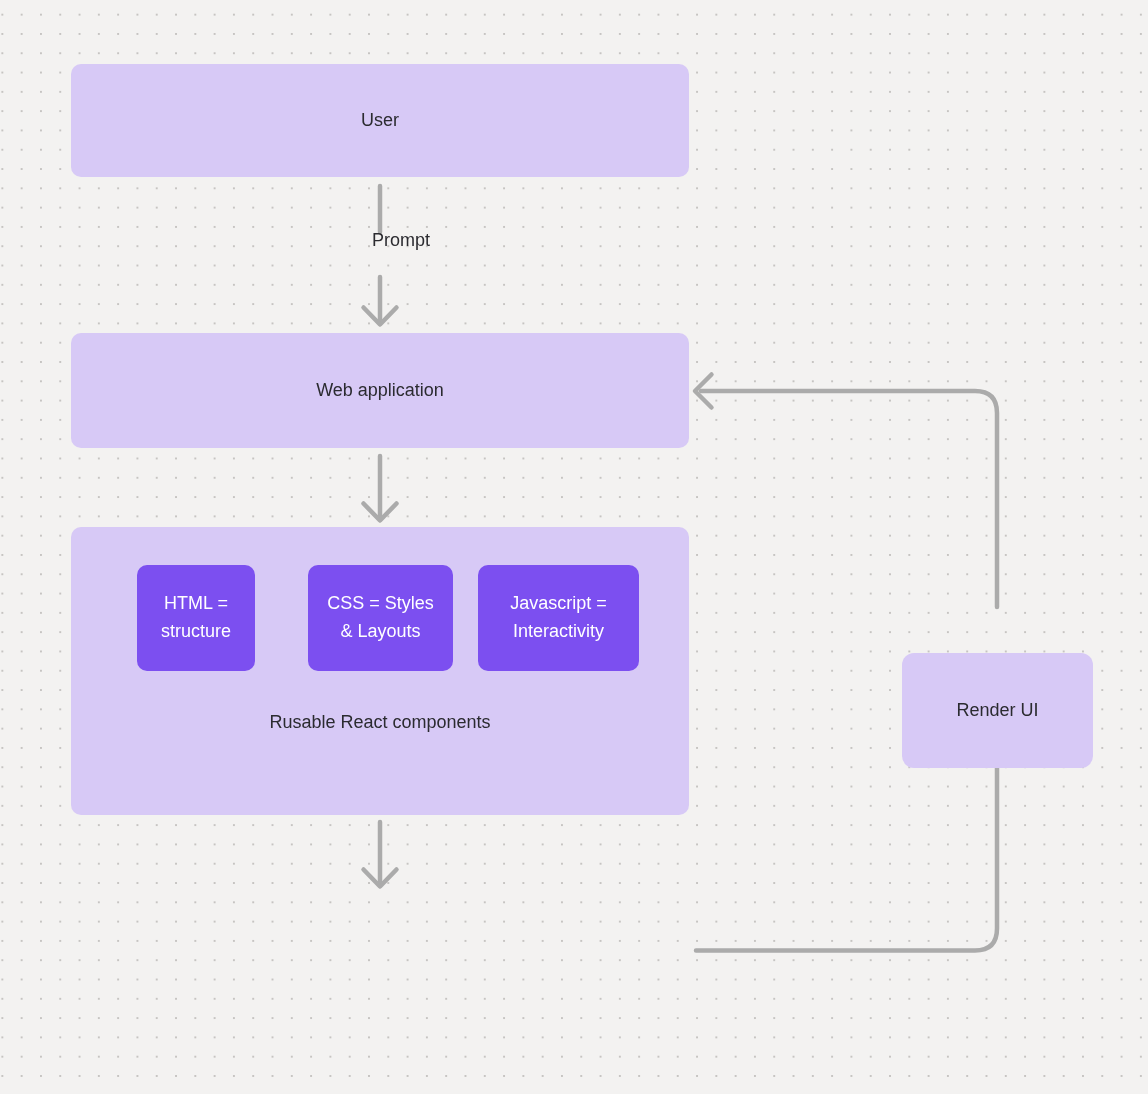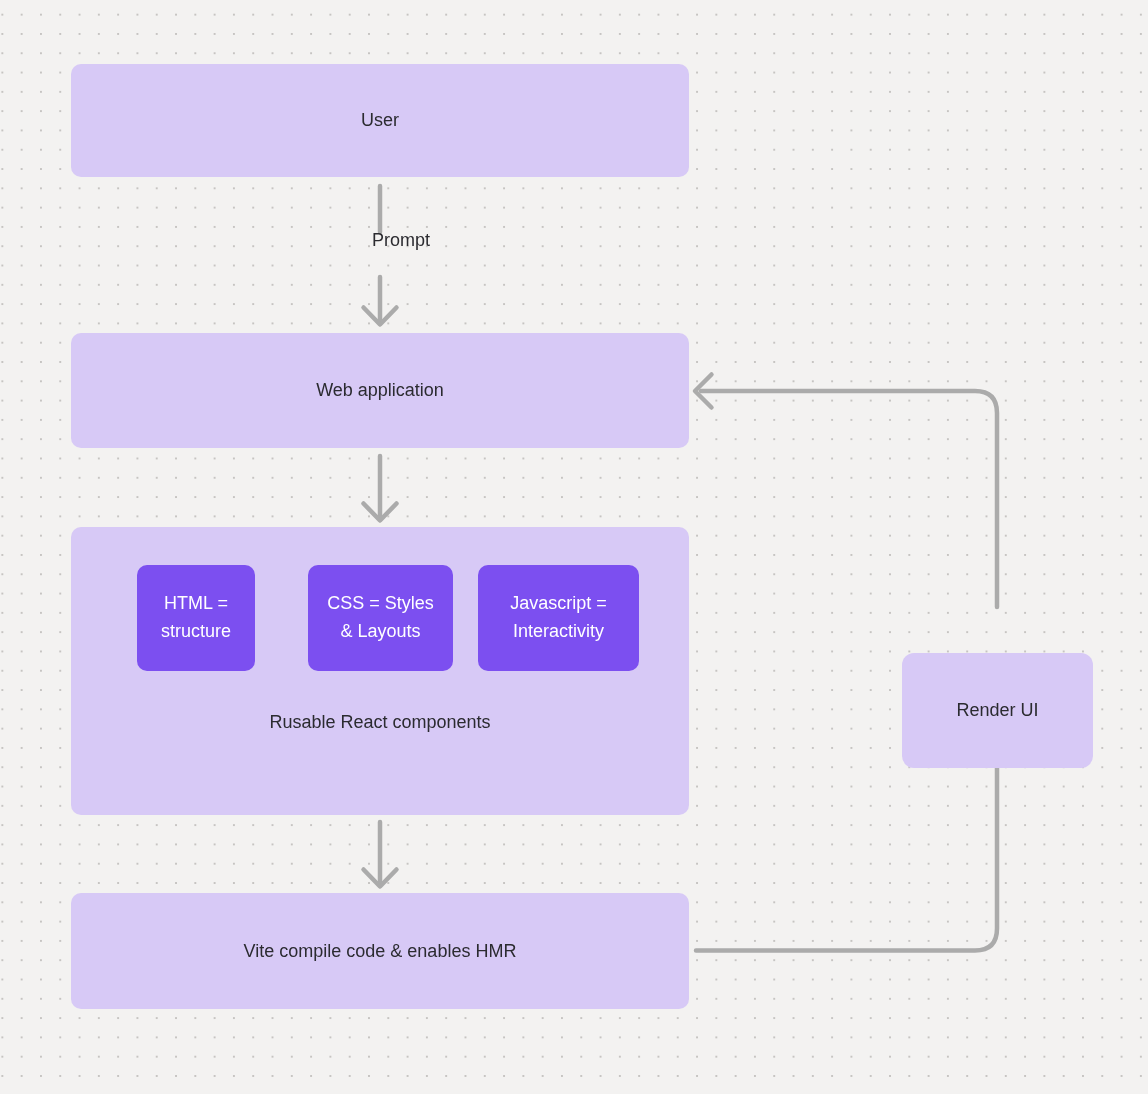--- a/index.html
+++ b/index.html
@@ -130,21 +130,18 @@
       <span>CSS = Styles
 &amp; Layouts</span>
     </div>
     <div class="chip chip-js">
       <span>Javascript =
 Interactivity</span>
     </div>
     <div class="container-caption">Rusable React components</div>
   </div>
 
-  <div class="node node-vite">
-    <span>Vite compile code &amp; enables HMR</span>
-  </div>
 
   <div class="node node-renderui">
     <span>Render UI</span>
   </div>
 
 </div>
 
 </body></html>

